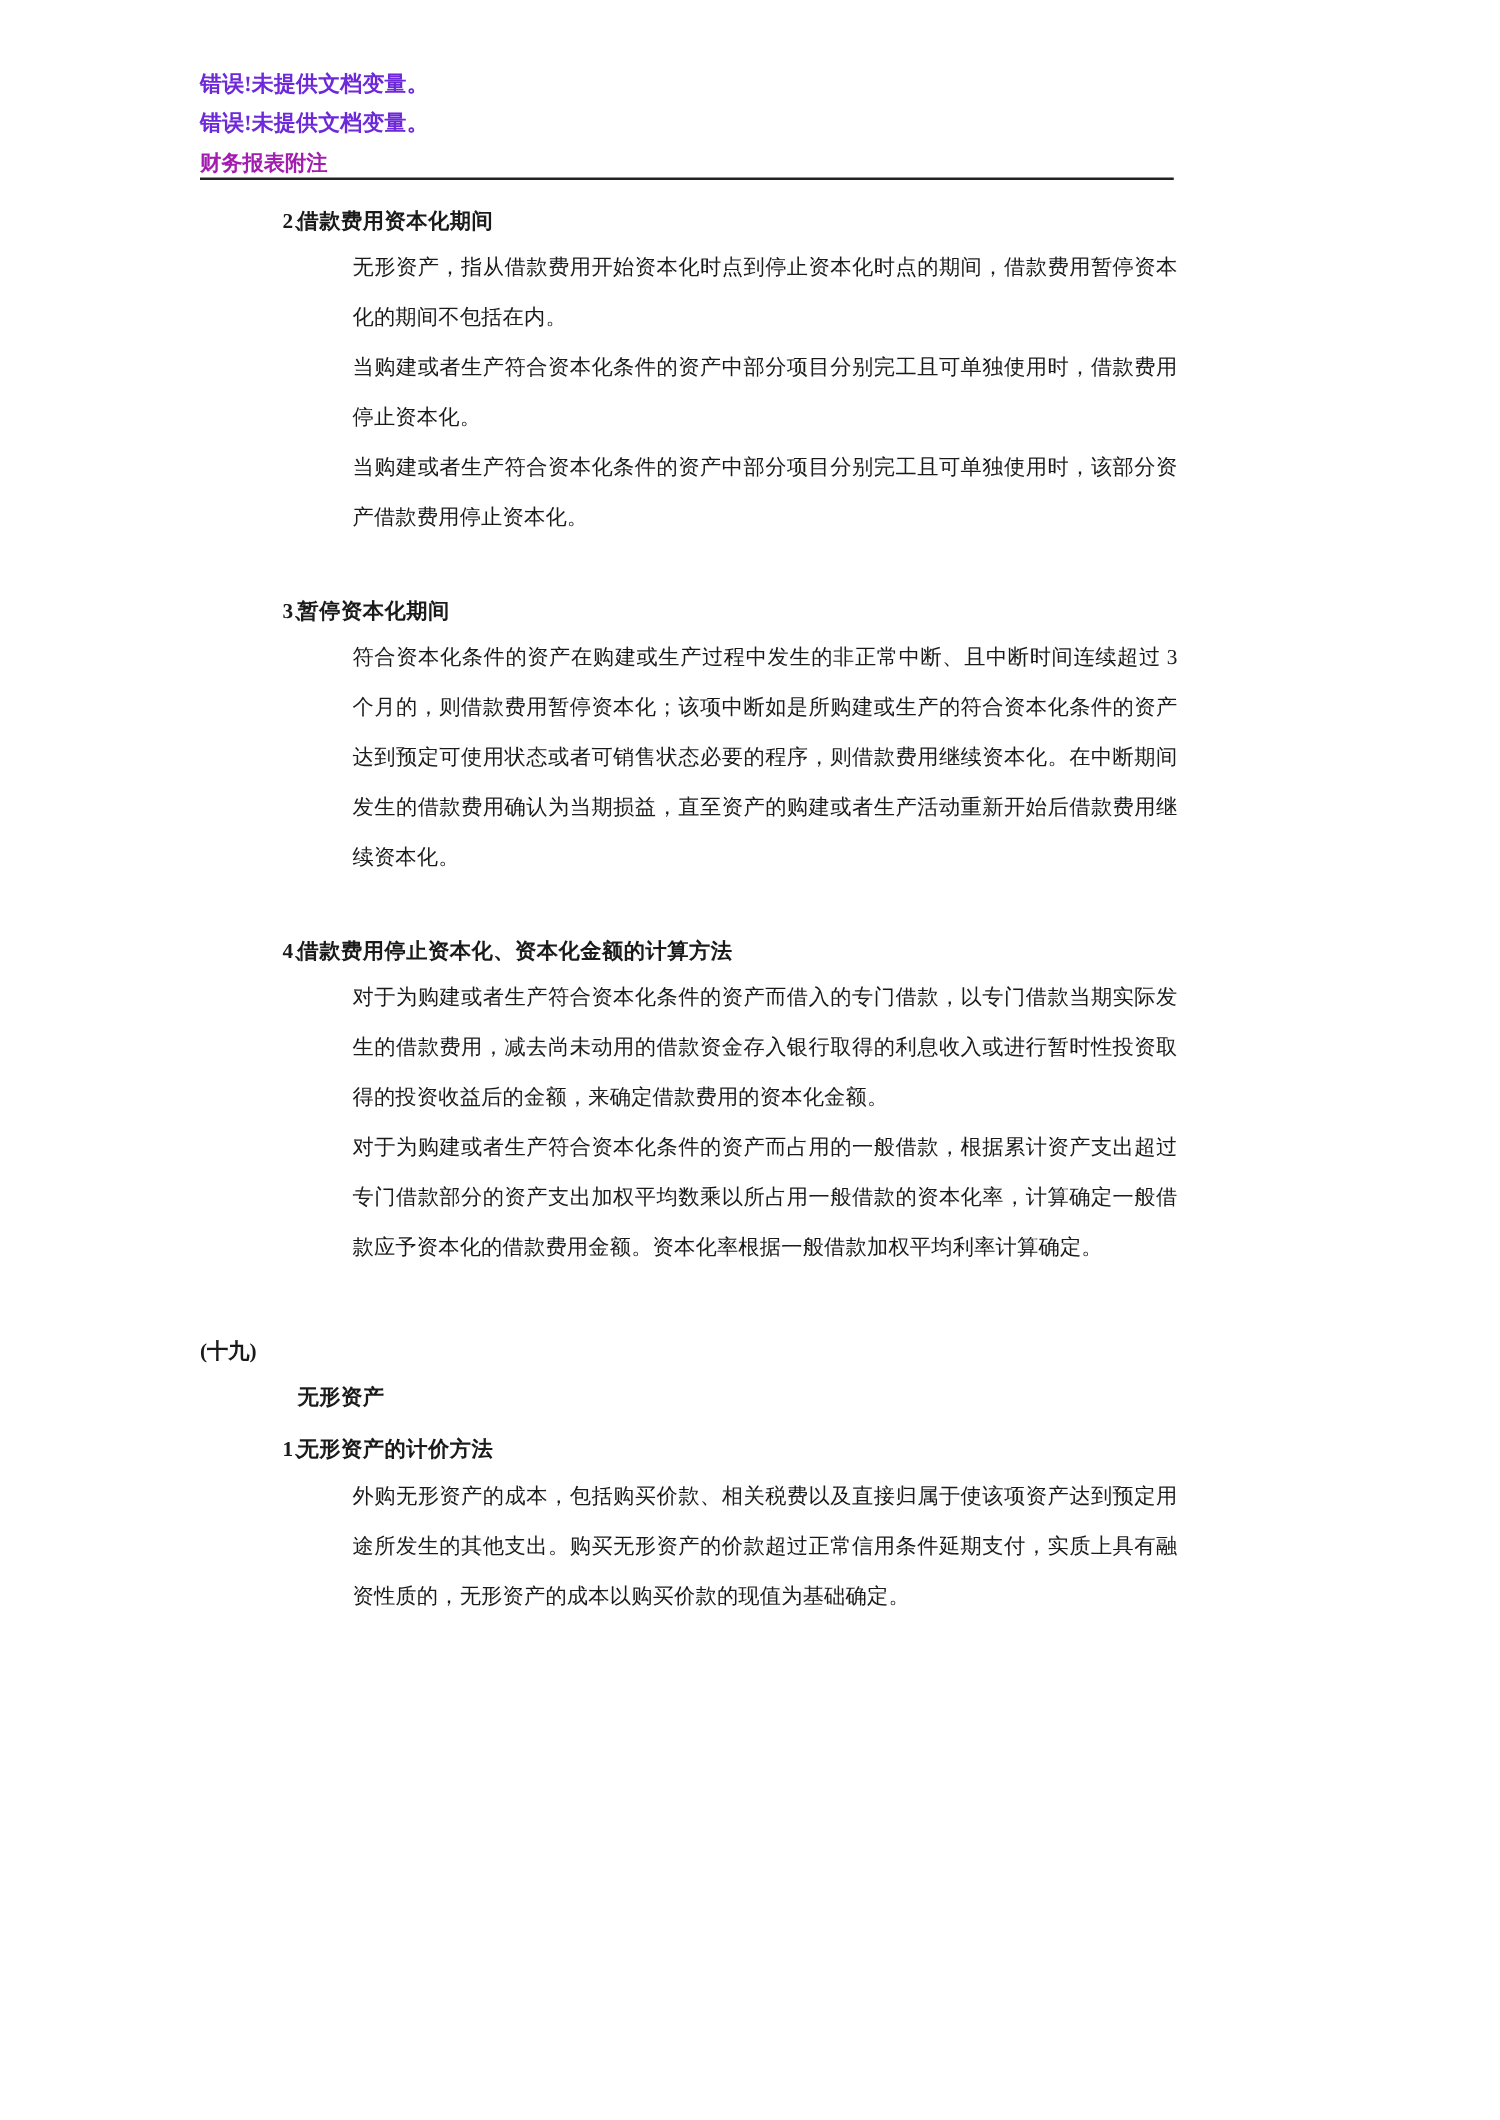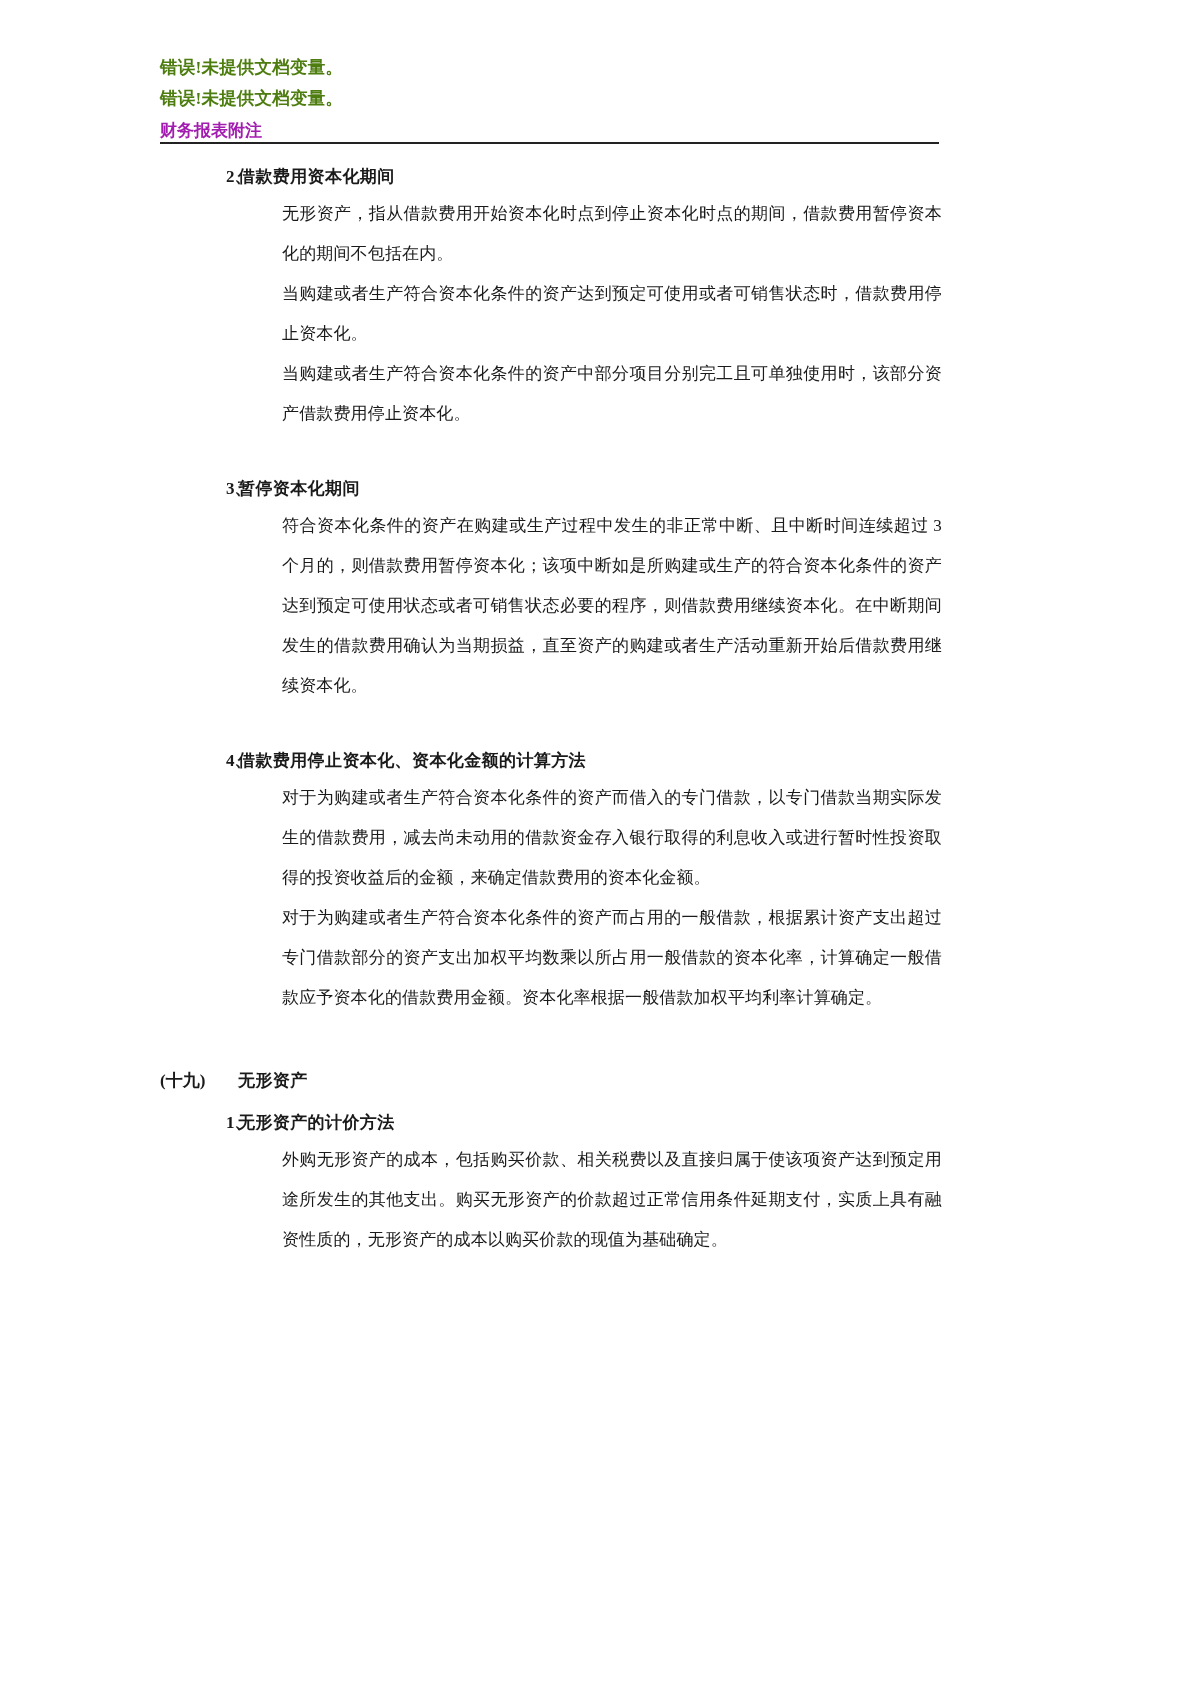--- a/index.html
+++ b/index.html
@@ -27,21 +27,21 @@
     position: absolute;
     left: 160px;
     top: 52px;
     width: 778px;
   }
   .header-line {
     font-size: 17.5px;
     font-weight: bold;
     line-height: 31px;
     letter-spacing: 0.2px;
-    color: #4d7c0f;
+    color: #6d28d9;
     white-space: nowrap;
   }
   .header-sub {
     font-size: 17px;
     font-weight: bold;
     line-height: 30px;
     color: #a21caf;
     padding-top: 2px;
   }
   .header-rule {
@@ -110,20 +110,21 @@
   }
   .roman-head .rnum {
     width: 78px;
     flex: 0 0 78px;
     text-align: left;
     font-weight: bold;
   }
   .roman-head .rtext {
     flex: 1;
     letter-spacing: 0.4px;
+    margin-top: 37px;
   }
 </style>
 </head>
 <body>
 
 <div class="page">
 
   <div class="header">
     <div class="header-line">错误!未提供文档变量。</div>
     <div class="header-line">错误!未提供文档变量。</div>
@@ -132,21 +133,21 @@
   <div class="header-rule"></div>
 
   <div class="content">
 
     <div class="sec">
       <div class="num-head">
         <span class="num">2、</span>
         <span class="htext">借款费用资本化期间</span>
       </div>
       <div class="para">无形资产，指从借款费用开始资本化时点到停止资本化时点的期间，借款费用暂停资本化的期间不包括在内。</div>
-      <div class="para">当购建或者生产符合资本化条件的资产达到预定可使用或者可销售状态时，借款费用停止资本化。</div>
+      <div class="para">当购建或者生产符合资本化条件的资产中部分项目分别完工且可单独使用时，借款费用停止资本化。</div>
       <div class="para">当购建或者生产符合资本化条件的资产中部分项目分别完工且可单独使用时，该部分资产借款费用停止资本化。</div>
     </div>
 
     <div class="gap-md"></div>
 
     <div class="sec">
       <div class="num-head">
         <span class="num">3、</span>
         <span class="htext">暂停资本化期间</span>
       </div>

